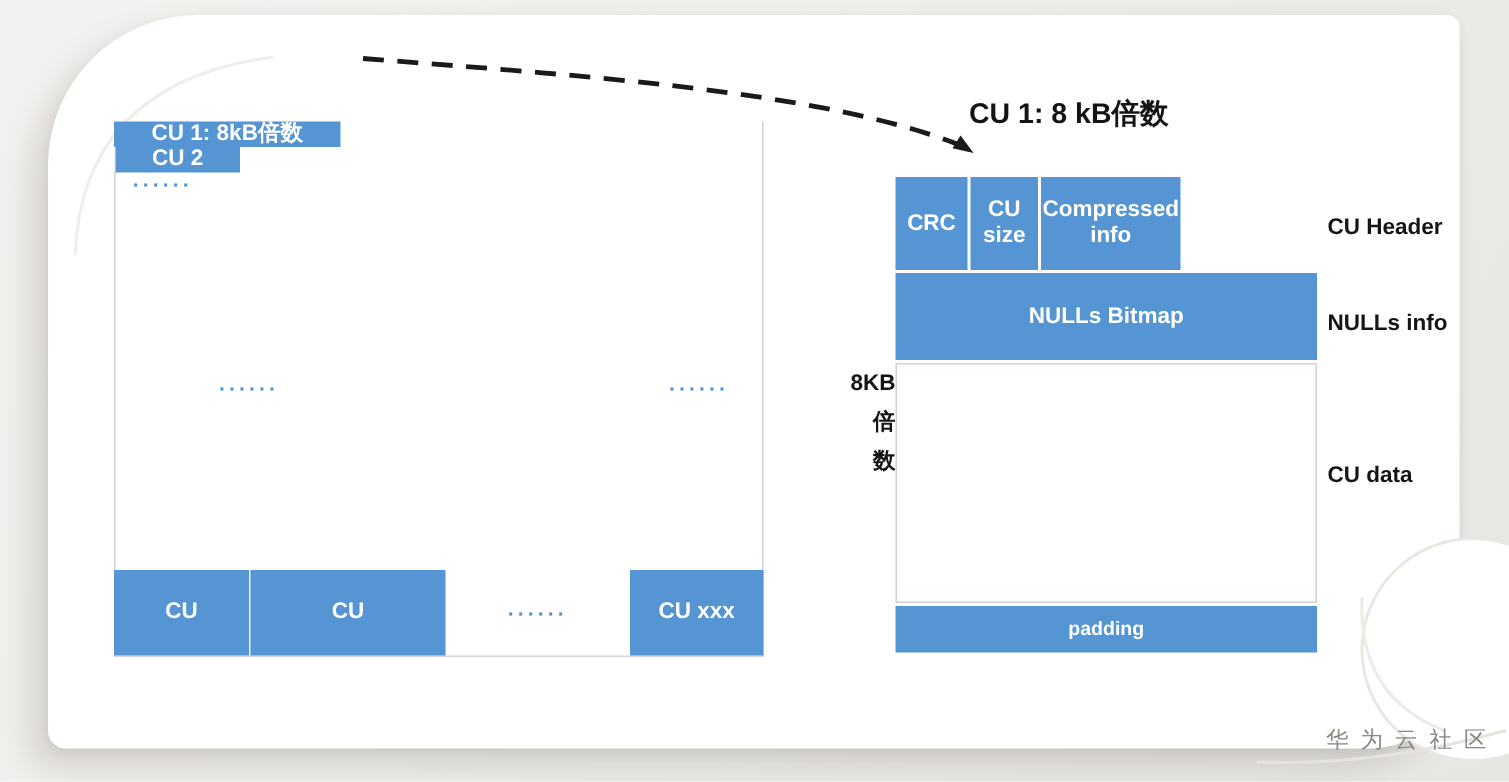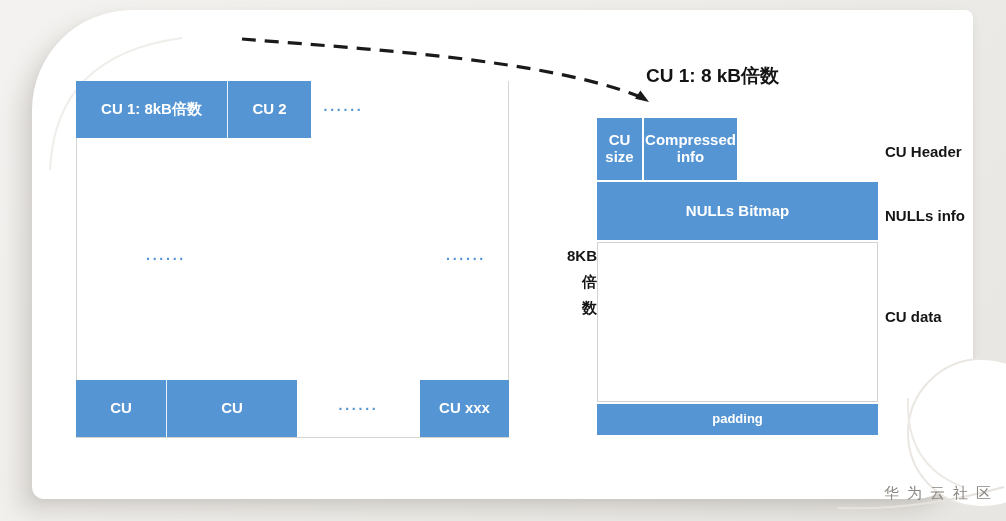--- a/index.html
+++ b/index.html
@@ -31,21 +31,21 @@
     color:#4f93d4; font-weight:700; font-size:14px; letter-spacing:2px;
     display:flex; align-items:center; justify-content:center;
   }
 
   
   .cu-box {
     left:76px; top:81px; width:433px; height:357px;
     border:1px solid #d6d4d1; border-top:none; background:#ffffff;
   }
   .row { display:flex; }
-  .top-row    { left:76px; top:81px;  width:433px; height:57px; }
+  .top-row    { left:76px; top:81px;  width:433px; height:57px;flex-direction:column; }
   .bottom-row { left:76px; top:380px; width:433px; height:57px; }
   .tw1{width:151px;} .tw2{width:84px; border-left:1px solid #eaf2fa;} .tw3{width:65px;} .tw4{width:129px;}
   .bw1{width:90px;}  .bw2{width:131px;border-left:1px solid #eaf2fa;} .bw3{width:123px;} .bw4{width:89px;}
   .mid-dots { top:250px; width:56px; height:18px; }
   .mid-dots.left  { left:138px; }
   .mid-dots.right { left:438px; }
 
   
   .hdr-row { left:597px; top:118px; width:281px; height:62px; display:flex; gap:2px; }
   .hc1{width:48px;} .hc2{width:45px;} .hc3{width:93px;} .hc4{width:89px; white-space:nowrap;}
@@ -102,20 +102,21 @@
 
 <div class="abs callout-label">CU 1: 8 kB倍数</div>
 
 <div class="abs size-label">
   <div>8KB</div>
   <div>倍</div>
   <div>数</div>
 </div>
 
 <div class="abs hdr-row">
+  <div class="blue hc1">CRC</div>
   <div class="blue hc2">CU size</div>
   <div class="blue hc3">Compressed info</div>
 </div>
 
 <div class="abs blue nulls-row">NULLs Bitmap</div>
 
 <div class="abs cu-data-box"></div>
 
 <div class="abs blue padding-row">padding</div>
 

